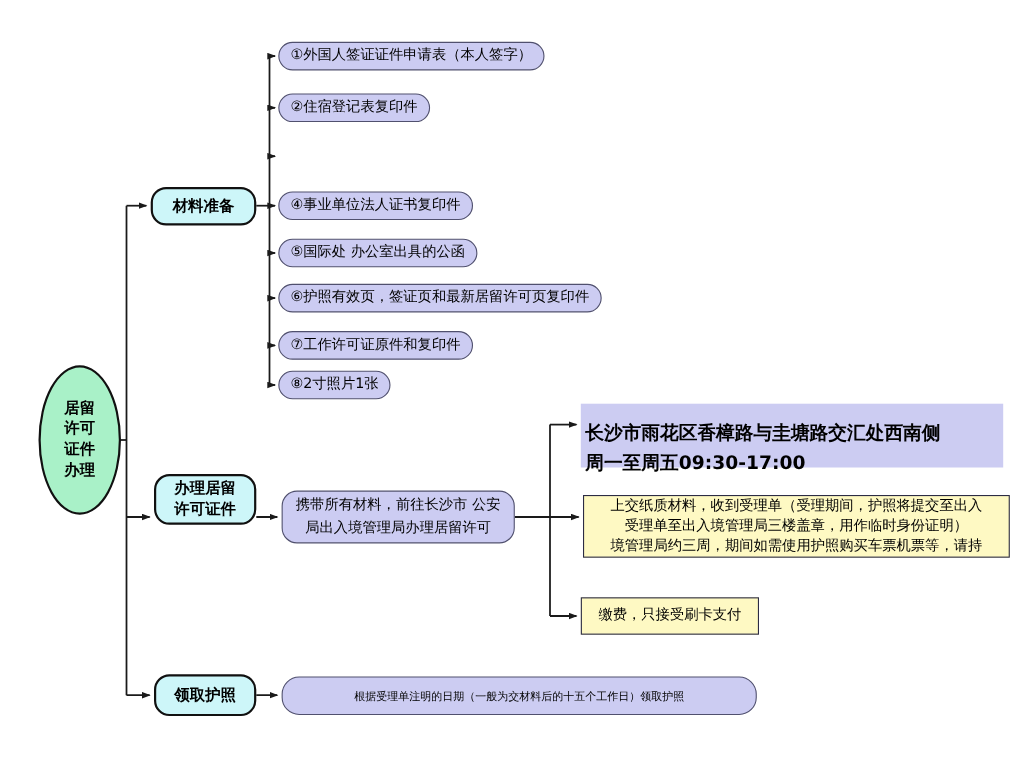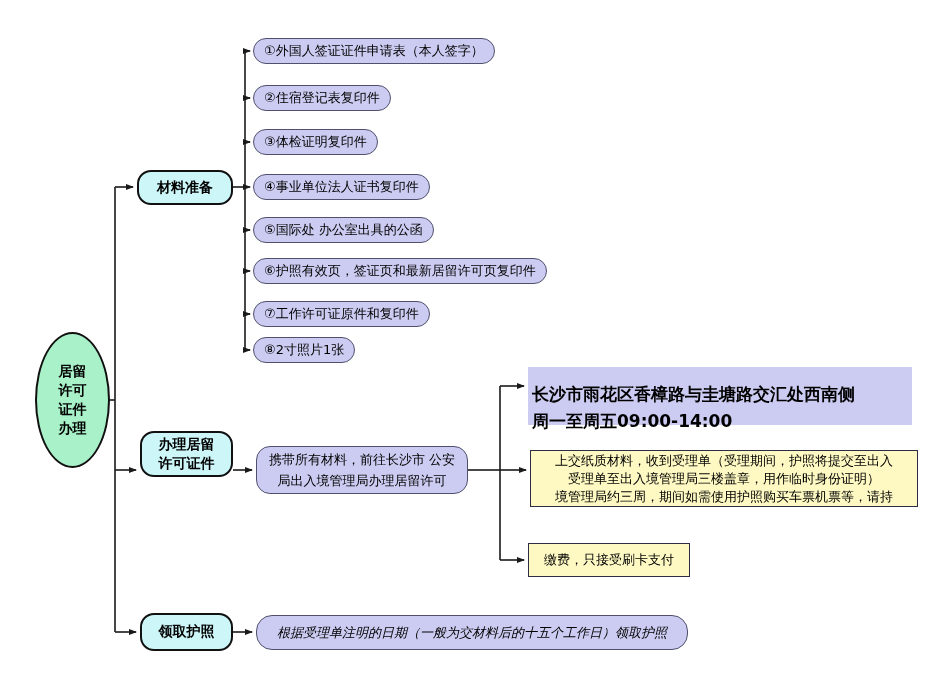--- a/index.html
+++ b/index.html
@@ -29,22 +29,22 @@
     font-size:13px;line-height:20px;padding:2px 10px;white-space:nowrap;
   }
   .leaf-multi{
     background:#ccccf2;border:1.5px solid #50506e;border-radius:14px;
     font-size:13px;line-height:21px;text-align:center;
     display:flex;flex-direction:column;justify-content:center;
     white-space:nowrap;
   }
   .leaf-wide{
     background:#ccccf2;border:1.5px solid #50506e;border-radius:16px;
-    font-size:13px;text-align:right;white-space:nowrap;
-    display:flex;align-items:center;justify-content:center;font-style:italic;
+    font-size:10px;text-align:right;white-space:nowrap;
+    display:flex;align-items:center;justify-content:center;
   }
   .rectnode{
     background:#fef9c3;border:1.5px solid #2c2c44;
     font-size:13px;line-height:18px;text-align:center;
     display:flex;flex-direction:column;justify-content:center;
     white-space:nowrap;
   }
   .highlight{
     background:#ccccf2;
     font-weight:bold;font-size:17px;line-height:27px;
@@ -97,40 +97,39 @@
     <div>居留</div>
     <div>许可</div>
     <div>证件</div>
     <div>办理</div>
   </div>
 
   <div class="node branch" style="left:137px;top:170px;width:96px;height:35px;">材料准备</div>
 
   <div class="node leaf" style="left:253px;top:38px;">①外国人签证证件申请表（本人签字）</div>
   <div class="node leaf" style="left:253px;top:85px;">②住宿登记表复印件</div>
-  <div class="node leaf" style="left:253px;top:129px;">③体检证明复印件</div>
   <div class="node leaf" style="left:253px;top:174px;">④事业单位法人证书复印件</div>
   <div class="node leaf" style="left:253px;top:217px;">⑤国际处 办公室出具的公函</div>
   <div class="node leaf" style="left:253px;top:258px;">⑥护照有效页，签证页和最新居留许可页复印件</div>
   <div class="node leaf" style="left:253px;top:301px;">⑦工作许可证原件和复印件</div>
   <div class="node leaf" style="left:253px;top:337px;">⑧2寸照片1张</div>
 
   <div class="node branch" style="left:140px;top:431px;width:93px;height:46px;line-height:19px;">
     <div>办理居留</div>
     <div>许可证件</div>
   </div>
 
   <div class="node leaf-multi" style="left:256px;top:446px;width:212px;height:48px;">
     <div>携带所有材料，前往长沙市 公安</div>
     <div>局出入境管理局办理居留许可</div>
   </div>
 
   <div class="node highlight" style="left:528px;top:367px;width:384px;height:58px;">
     <div>长沙市雨花区香樟路与圭塘路交汇处西南侧</div>
-    <div>周一至周五09:00-14:00</div>
+    <div>周一至周五09:30-17:00</div>
   </div>
 
   <div class="node rectnode" style="left:530px;top:450px;width:388px;height:57px;">
     <div>上交纸质材料，收到受理单（受理期间，护照将提交至出入</div>
     <div>受理单至出入境管理局三楼盖章，用作临时身份证明）</div>
     <div>境管理局约三周，期间如需使用护照购买车票机票等，请持</div>
   </div>
 
   <div class="node rectnode" style="left:528px;top:543px;width:162px;height:34px;">缴费，只接受刷卡支付</div>
 

